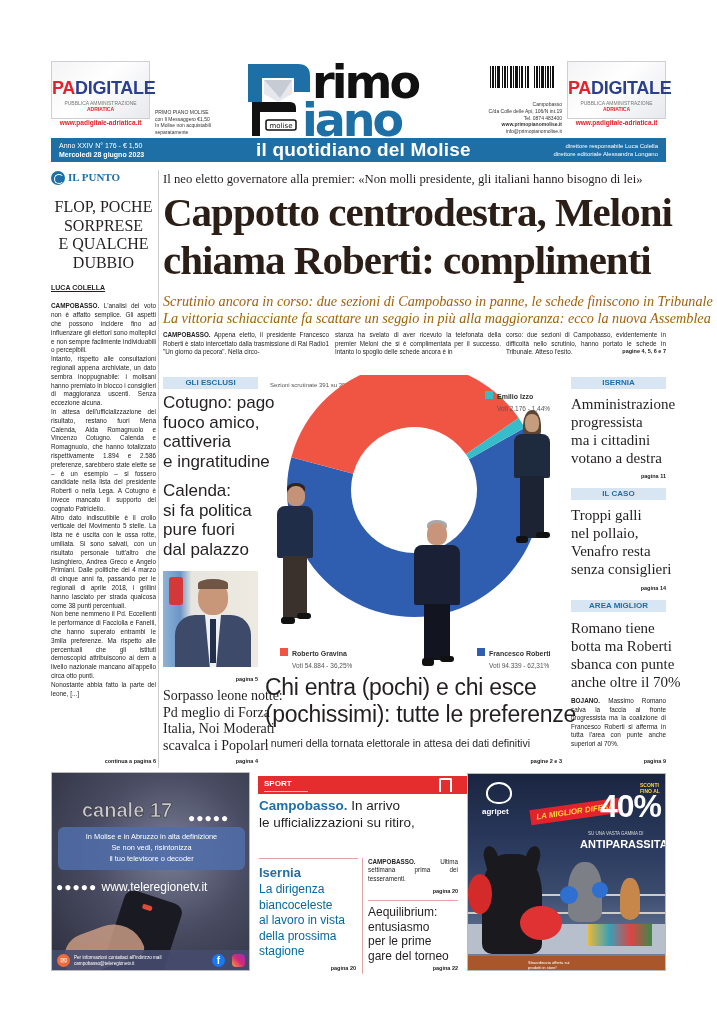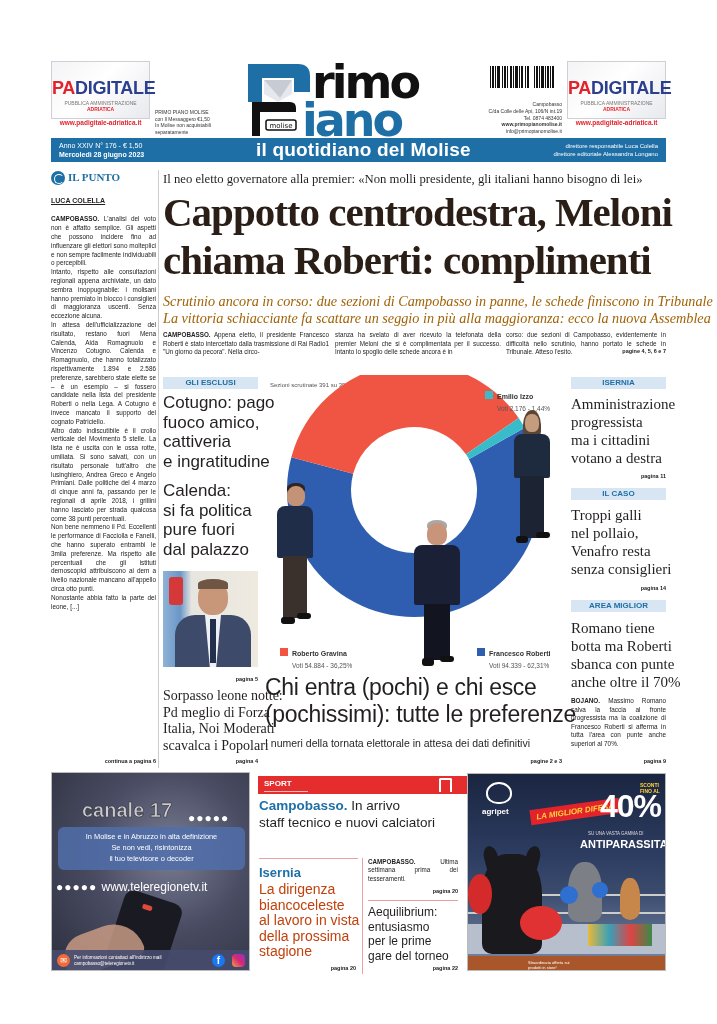--- a/index.html
+++ b/index.html
@@ -145,20 +145,26 @@
   </div>
   <div class="abs title" style="left:205px;top:1px">il quotidiano del Molise</div>
   <div class="abs r" style="right:8px;top:4px">
     <div>direttore responsabile Luca Colella</div>
     <div>direttore editoriale Alessandra Longano</div>
   </div>
 </div>
 
 <div class="abs" style="left:51px;top:171px;width:105px">
   <div class="ilpunto"><span class="dot-ic"></span><span>IL PUNTO</span></div>
+  <div class="edit-title" style="margin-top:13px">
+    <div>FLOP, POCHE</div>
+    <div>SORPRESE</div>
+    <div>E QUALCHE</div>
+    <div>DUBBIO</div>
+  </div>
   <div class="byline" style="margin-top:12px">LUCA COLELLA</div>
   <div class="body-txt" style="margin-top:11px">
     <p><b>CAMPOBASSO.</b><span> L'analisi del voto non è affatto semplice. Gli aspetti che possono incidere fino ad influenzare gli elettori sono molteplici e non sempre facilmente individuabili o percepibili.</span></p>
     <p>Intanto, rispetto alle consultazioni regionali appena archiviate, un dato sembra inoppugnabile: i molisani hanno premiato in blocco i consiglieri di maggioranza uscenti. Senza eccezione alcuna.</p>
     <p>In attesa dell'ufficializzazione del risultato, restano fuori Mena Calenda, Aida Romagnuolo e Vincenzo Cotugno. Calenda e Romagnuolo, che hanno totalizzato rispettivamente 1.894 e 2.586 preferenze, sarebbero state elette se – è un esempio – si fossero candidate nella lista del presidente Roberti o nella Lega. A Cotugno è invece mancato il supporto del cognato Patriciello.</p>
     <p>Altro dato indiscutibile è il crollo verticale del Movimento 5 stelle. La lista ne è uscita con le ossa rotte, umiliata. Si sono salvati, con un risultato personale tutt'altro che lusinghiero, Andrea Greco e Angelo Primiani. Dalle politiche del 4 marzo di cinque anni fa, passando per le regionali di aprile 2018, i grillini hanno lasciato per strada qualcosa come 38 punti percentuali.</p>
     <p>Non bene nemmeno il Pd. Eccellenti le performance di Facciolla e Fanelli, che hanno superato entrambi le 3mila preferenze. Ma rispetto alle percentuali che gli istituti demoscopici attribuiscono ai dem a livello nazionale mancano all'appello circa otto punti.</p>
     <p>Nonostante abbia fatto la parte del leone, [...]</p>
   </div>
 </div>
@@ -329,26 +335,26 @@
   </div>
 </div>
 
 <div class="abs sport-bar" style="left:258px;top:776px;width:220px;height:18px">
   <span class="abs" style="left:6px;top:3px">SPORT</span>
   <span class="abs" style="left:6px;top:15px;width:44px;height:1px;background:#f6b9b9"></span>
   <span class="abs" style="left:181px;top:2px;width:13px;height:14px;border:2px solid #fff;border-bottom:none;border-radius:2px 2px 0 0"></span>
 </div>
 <div class="abs" style="left:259px;top:797px;font-size:13.5px;line-height:17px;white-space:nowrap;color:#231f20">
   <div><span style="color:#1e6fa6;font-weight:bold">Campobasso.</span><span> In arrivo</span></div>
-  <div>staff tecnico e nuovi calciatori</div>
+  <div>le ufficializzazioni su ritiro,</div>
 </div>
 <div class="abs rule-red" style="left:259px;top:858px;width:99px;height:1px"></div>
 <div class="abs rule-red" style="left:362px;top:858px;width:1px;height:116px"></div>
 <div class="abs" style="left:259px;top:865px;font-size:13px;font-weight:bold;color:#1e6fa6">Isernia</div>
-<div class="abs" style="left:259px;top:882px;font-size:14px;line-height:15.5px;color:#c2410c">
+<div class="abs" style="left:259px;top:882px;font-size:12px;line-height:15.5px;color:#0369a1">
   <div>La dirigenza</div>
   <div>biancoceleste</div>
   <div>al lavoro in vista</div>
   <div>della prossima</div>
   <div>stagione</div>
 </div>
 <div class="abs pg" style="left:259px;top:965px;width:97px">pagina 20</div>
 
 <div class="abs body-txt" style="left:368px;top:858px;width:90px;font-size:6.3px;line-height:8.3px">
   <b>CAMPOBASSO.</b><span> Ultima settimana prima dei tesseramenti.</span>

